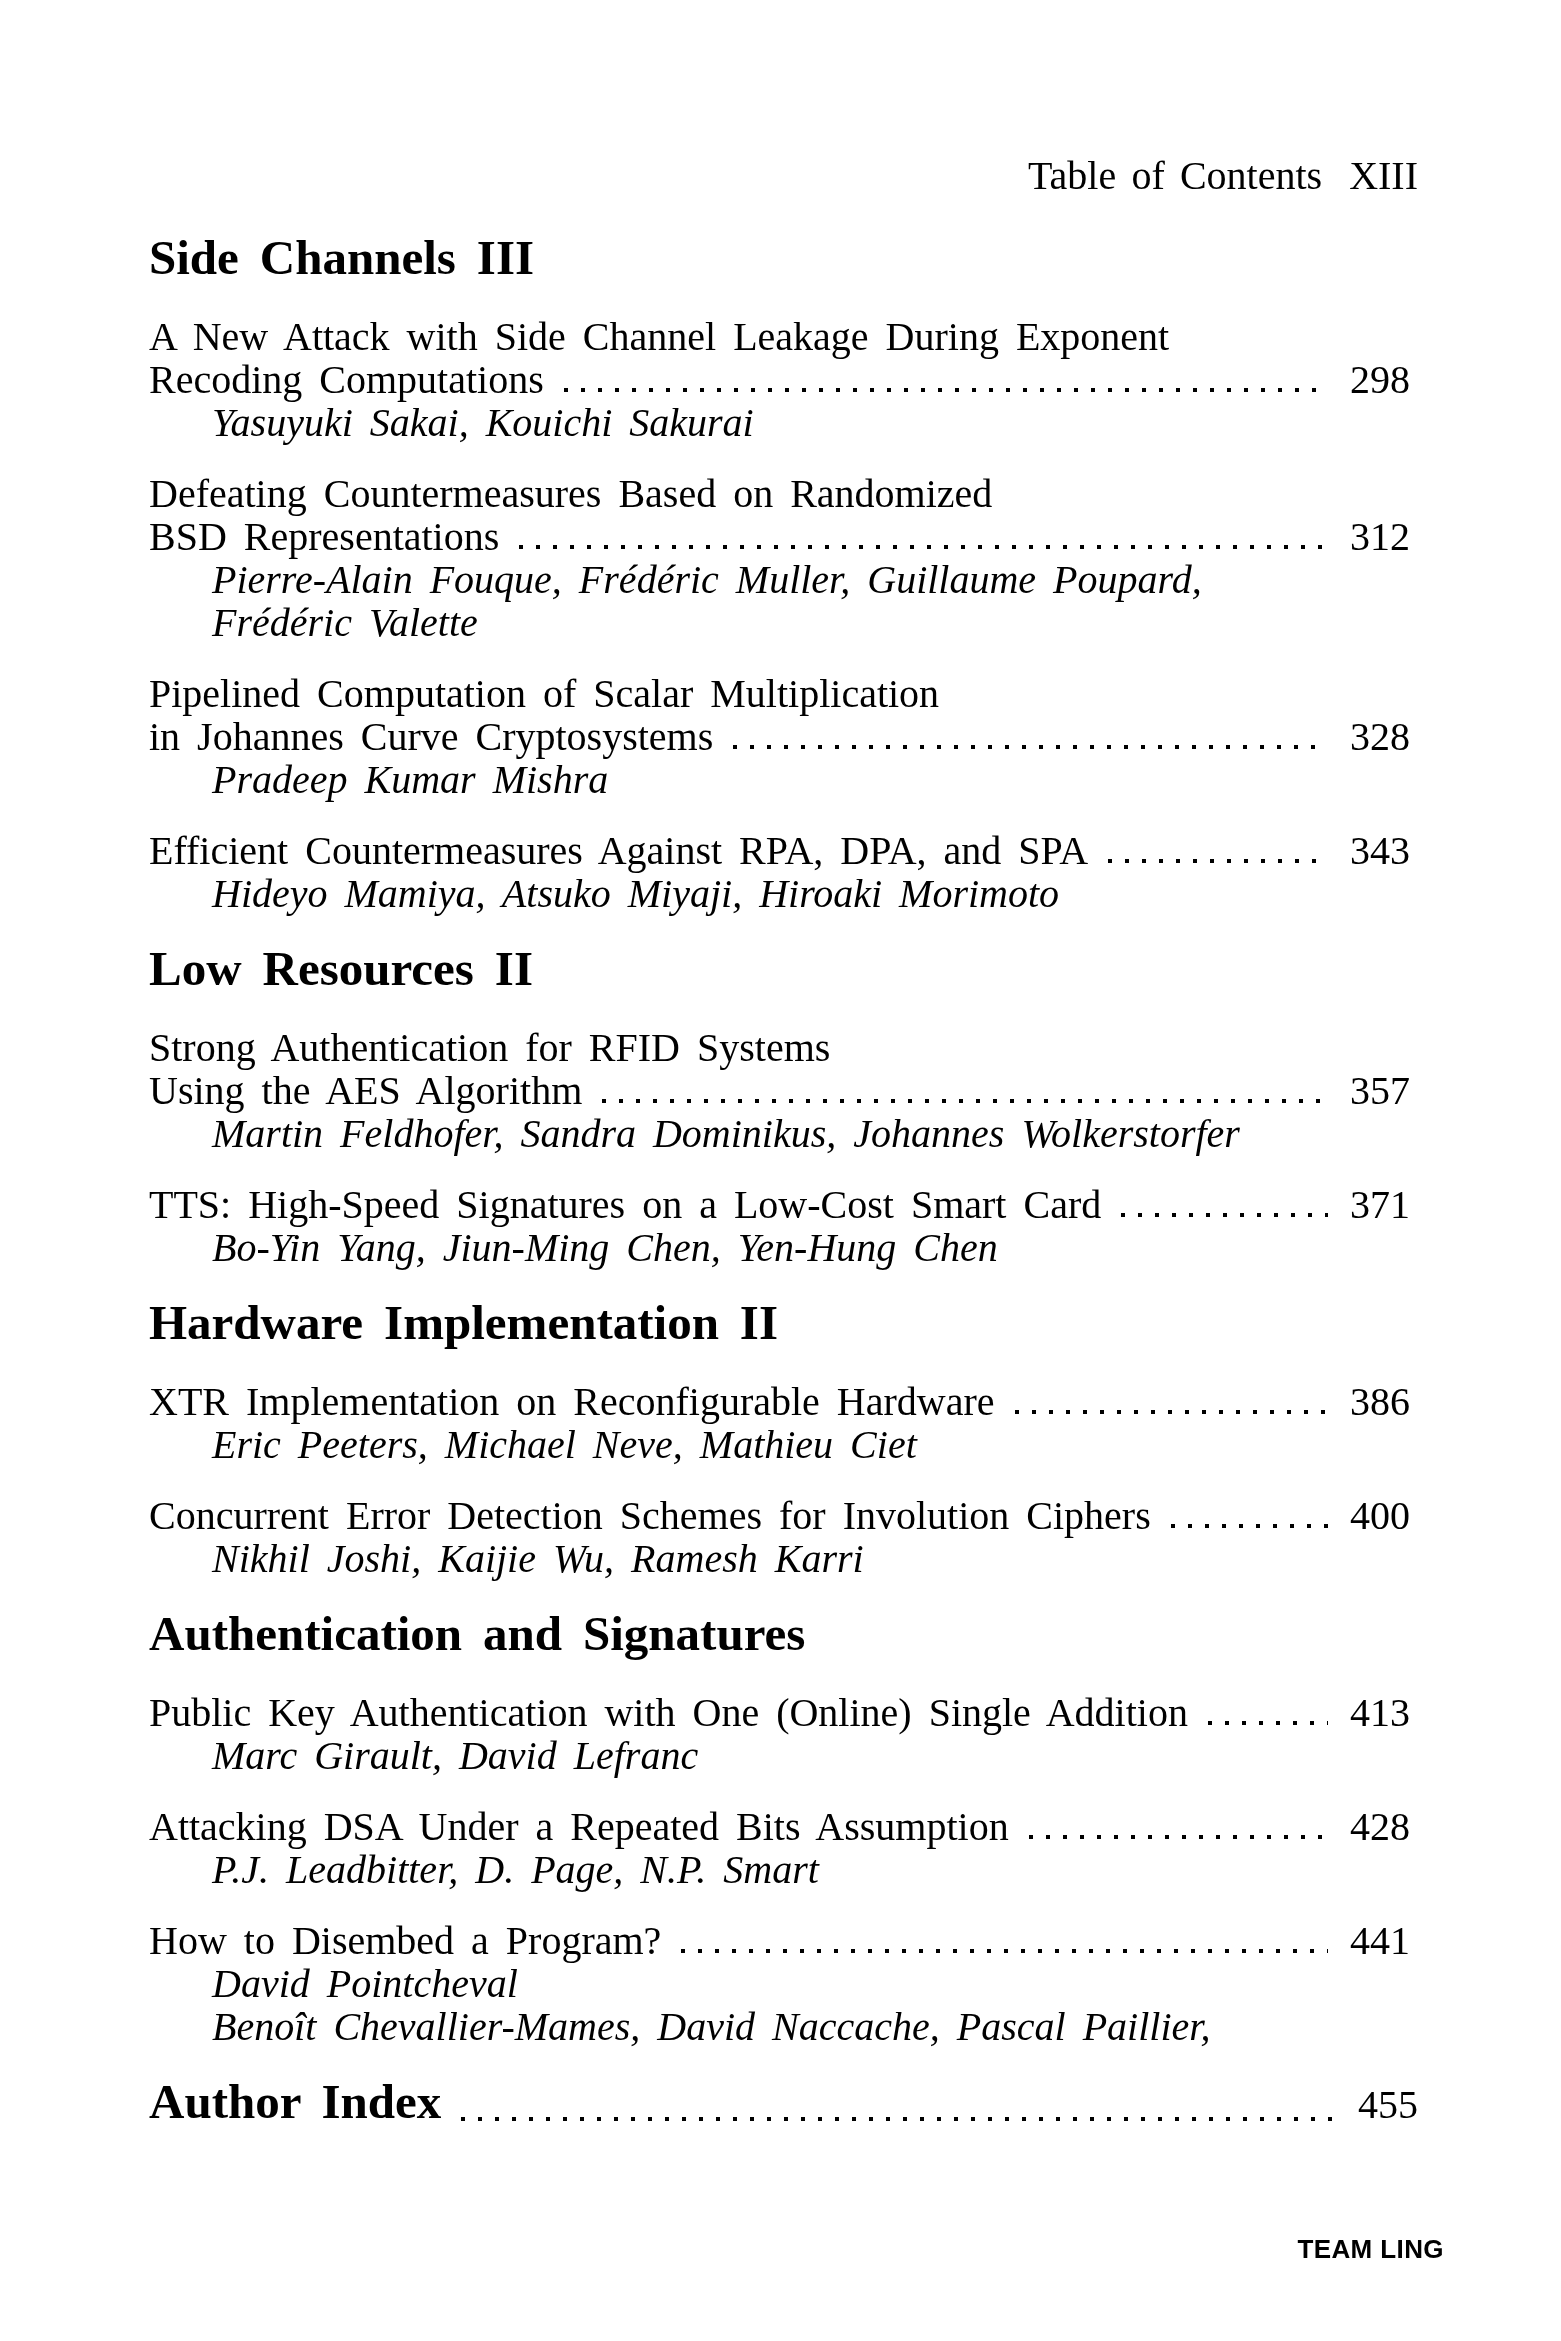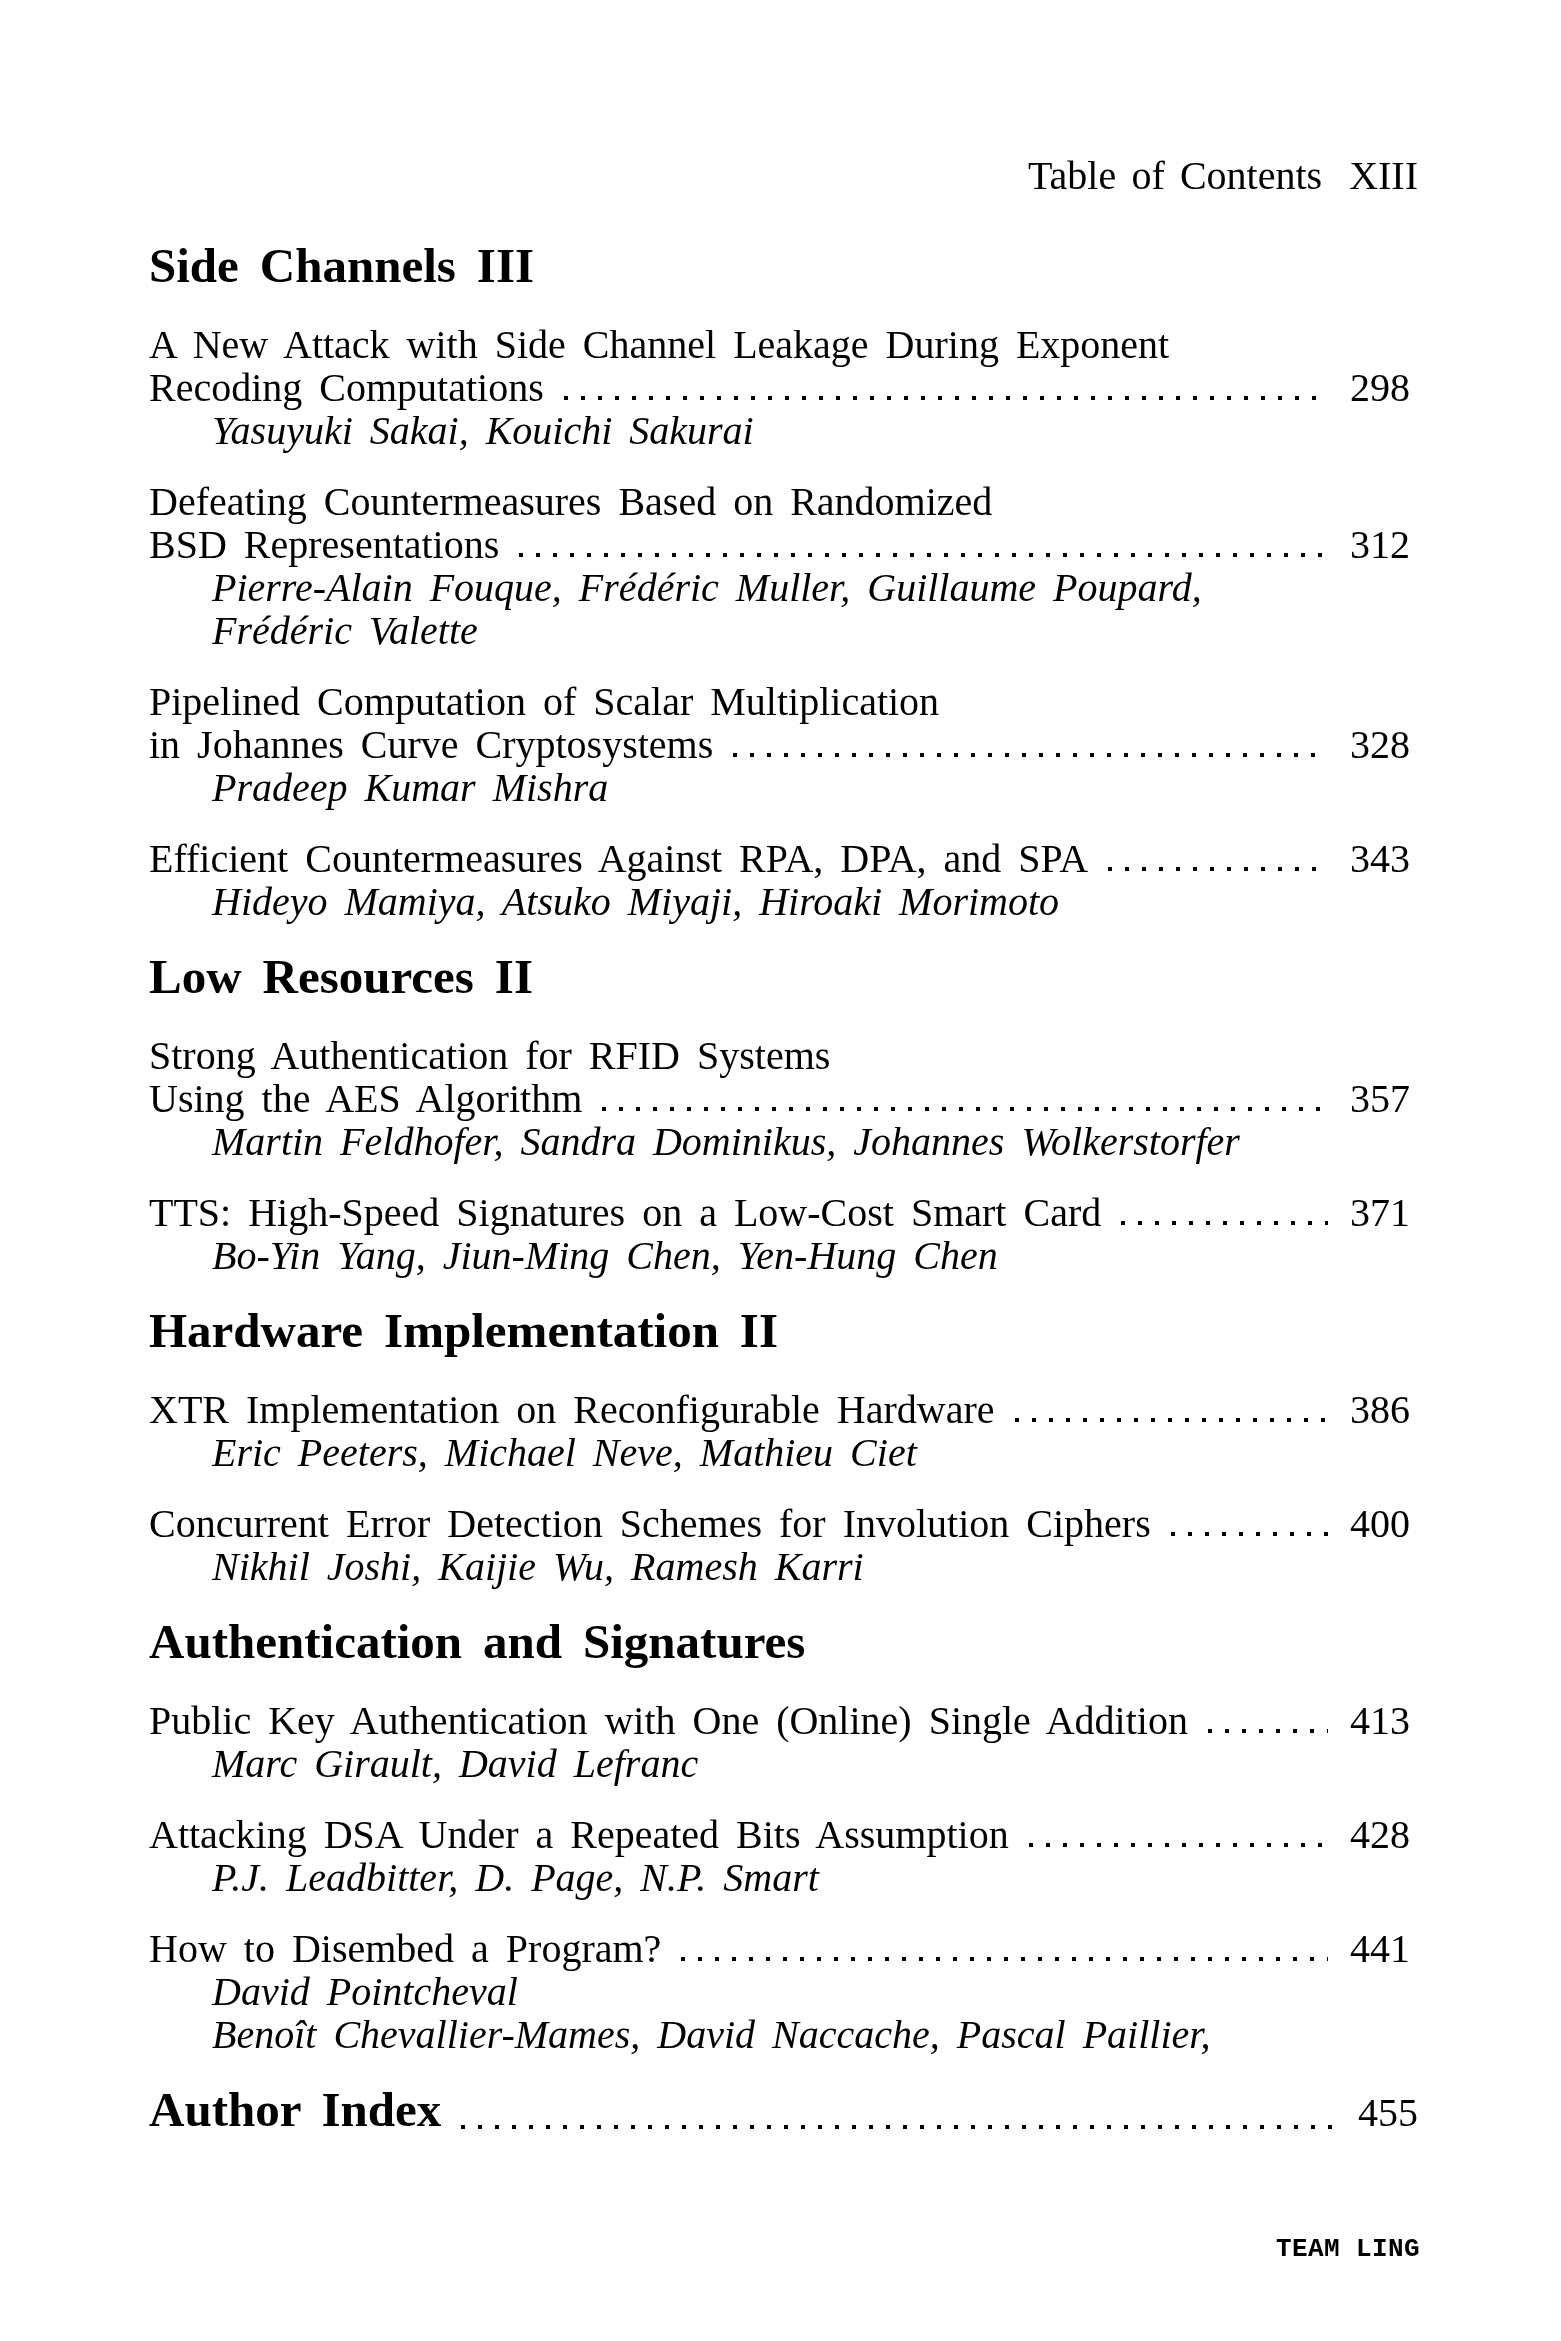--- a/index.html
+++ b/index.html
@@ -36,21 +36,21 @@
     padding-top: 228px;
   }
 
   .sec-heading {
     font-size: 49px;
     line-height: 52px;
     font-weight: bold;
     word-spacing: 8.7px;
     margin: 26px 0 31px 0;
   }
-  .content > .sec-heading:first-child { margin-top: 12px; }
+  .content > .sec-heading:first-child { margin-top: 4px; }
 
   .entry {
     font-size: 40px;
     line-height: 43px;
     word-spacing: 7px;
     margin: 0 8px 28px 0;
   }
   .title-line { display: block; }
 
   .leader-row { display: flex; align-items: baseline; }
@@ -85,22 +85,22 @@
     font-size: 49px;
     line-height: 52px;
     font-weight: bold;
     word-spacing: 8.7px;
   }
   .author-index .leader { margin-bottom: 8.7px; }
 
   .watermark {
     position: absolute;
     top: 2234px;
-    right: 141px;
-    font-family: Liberation Mono, monospace;
+    right: 117px;
+    font-family: Liberation Sans, sans-serif;
     font-weight: bold;
     font-size: 26px;
     letter-spacing: 0.4px;
   }
 </style>
 </head>
 <body>
 
 <div class="page">
 

